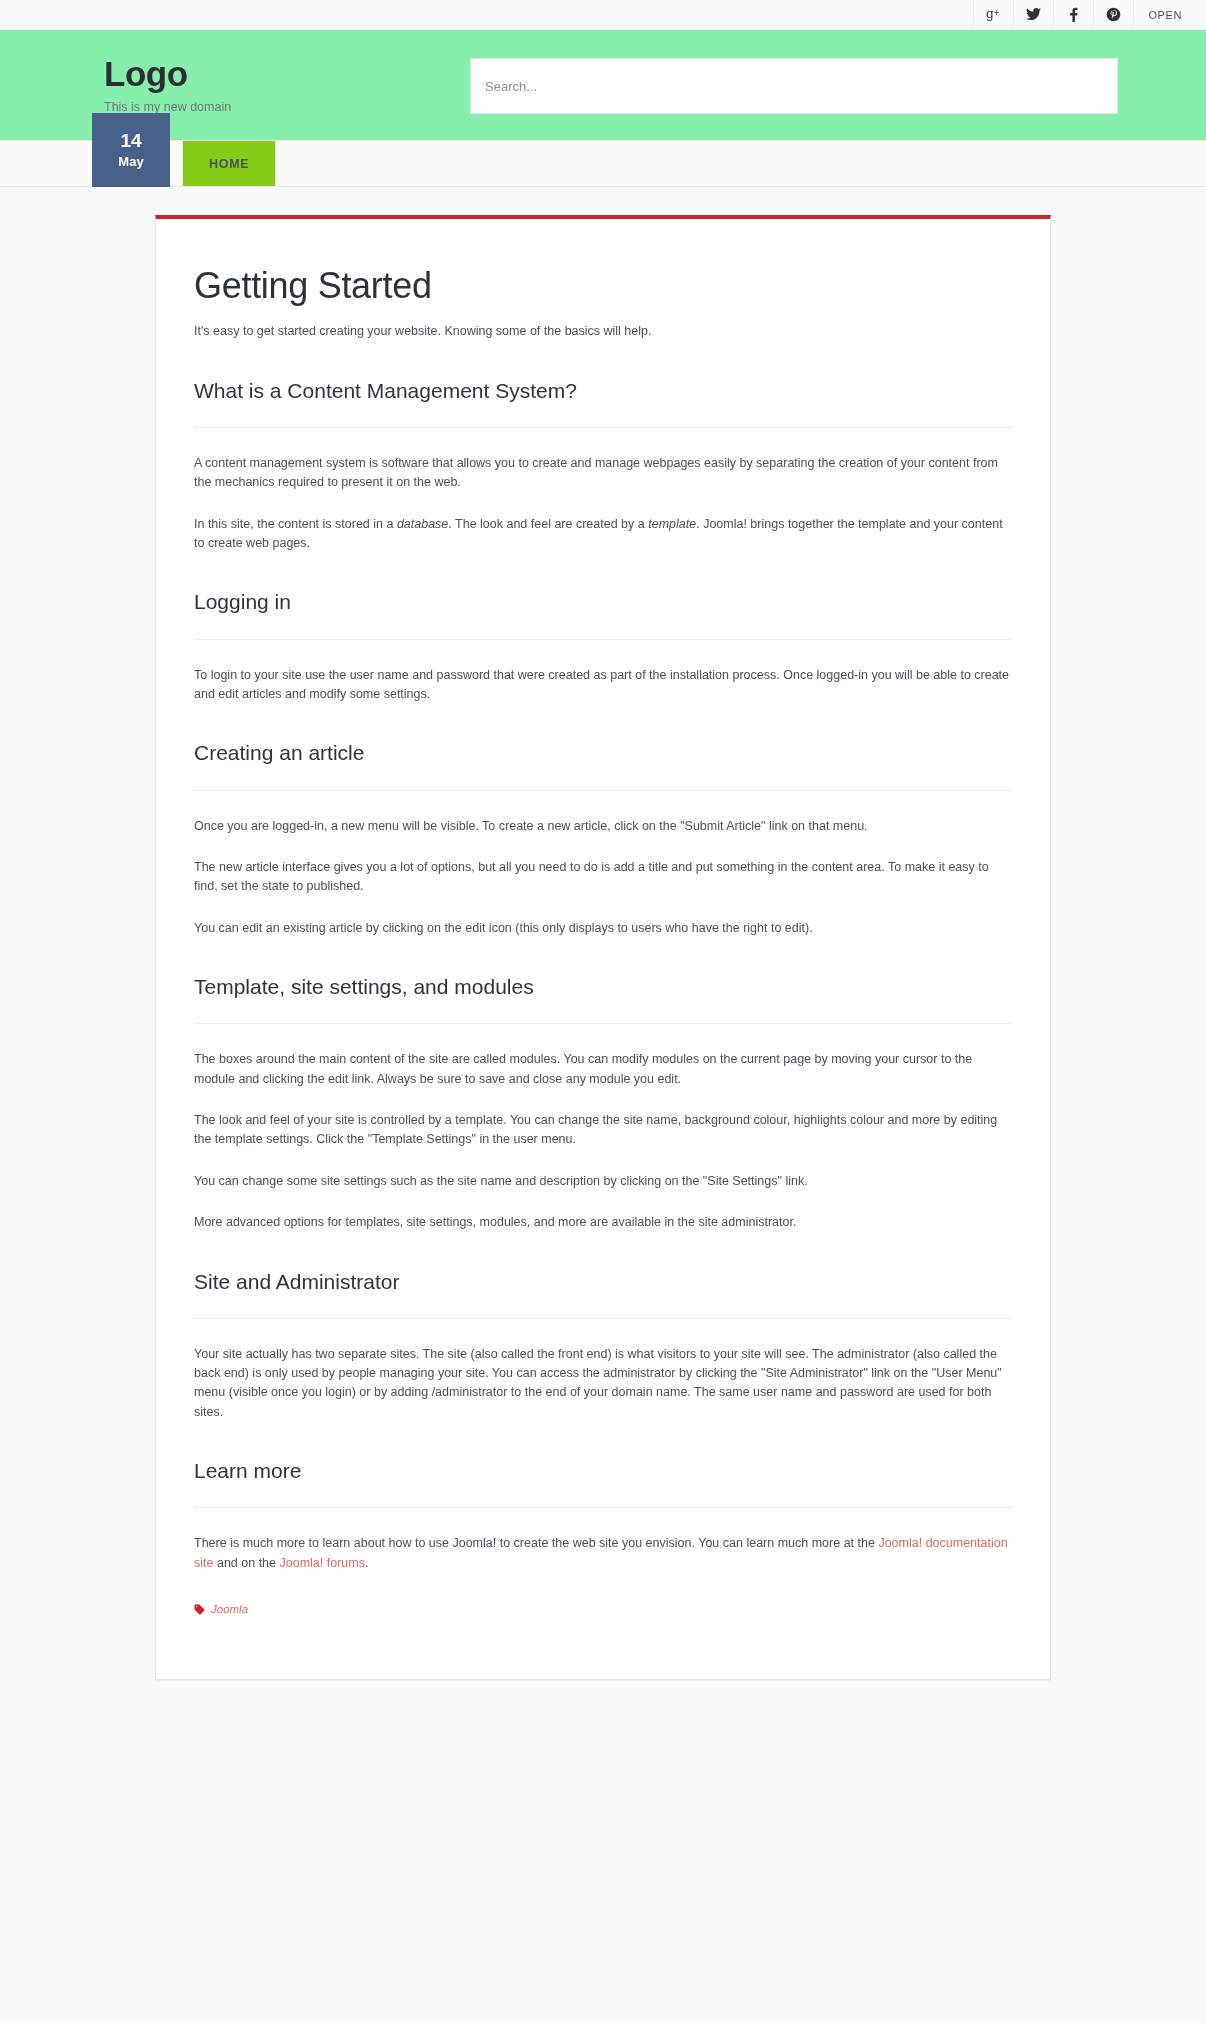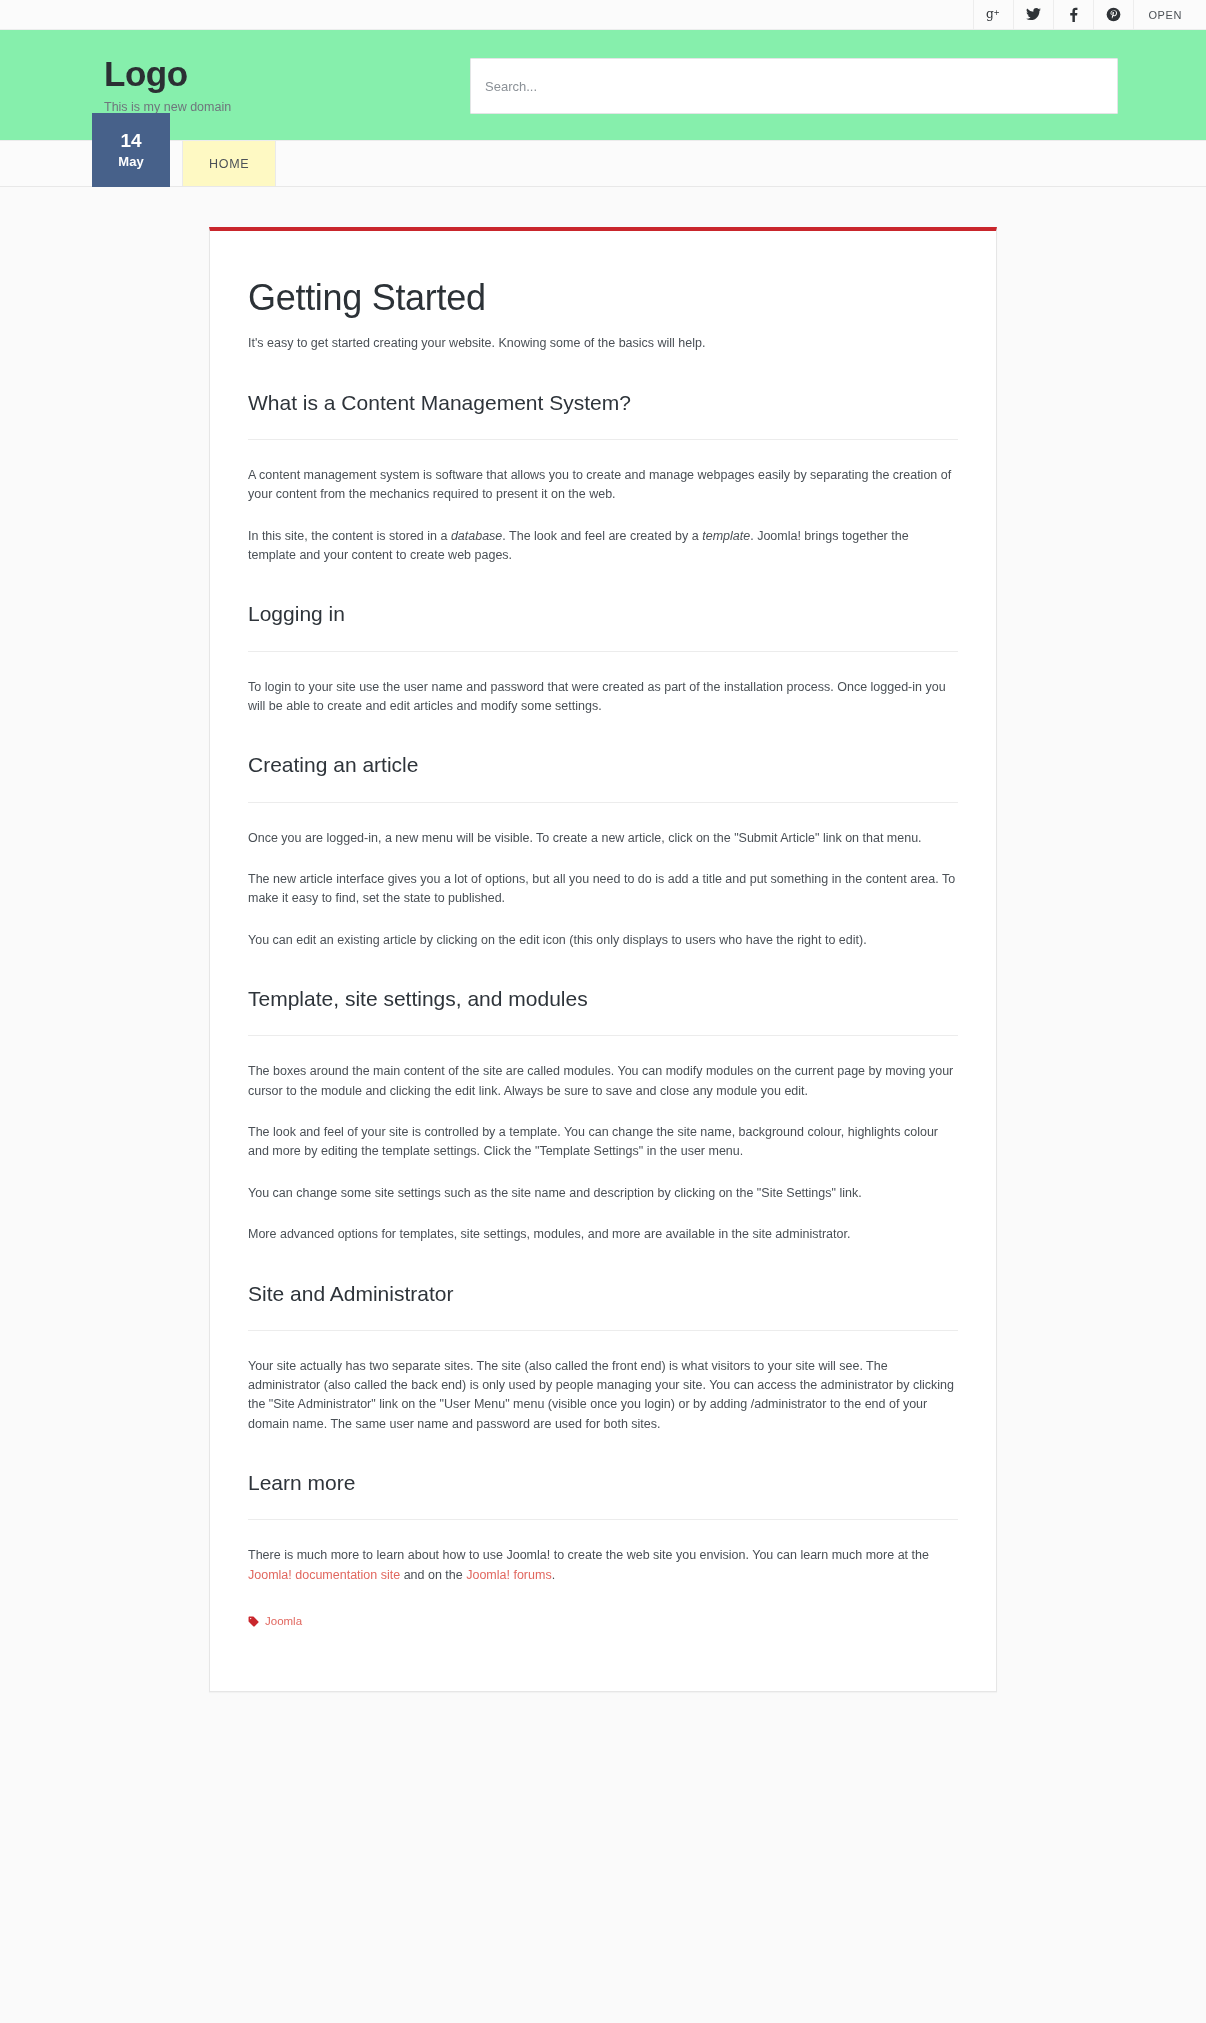--- a/index.html
+++ b/index.html
@@ -130,31 +130,32 @@
   }
   .nav-item {
     padding: 0 26px;
     display: flex;
     align-items: center;
     font-size: 12.5px;
     letter-spacing: 0.7px;
     color: #4c5258;
     border-right: 1px solid #eaeaea;
     cursor: pointer;
-    background: #fef9c3;
+    background: #84cc16;
+    font-weight: bold;
   }
 
   
   .page-wrap {
     background: #fafafa;
     padding: 28px 0 80px 0;
   }
   .content-card {
-    width: 788px;
-    margin: 12px auto;
+    width: 896px;
+    margin: 0 auto;
     background: #fff;
     border: 1px solid #e6e6e6;
     border-top: 4px solid #c9262c;
     box-shadow: 0 1px 1px rgba(0,0,0,0.03);
     padding: 40px 38px 34px 38px;
   }
   .article-title {
     font-size: 36px;
     font-weight: 400;
     color: #2c3237;
@@ -188,20 +189,21 @@
     margin: 0 0 22px 0;
   }
   .para:last-child { margin-bottom: 0; }
   .para em { font-style: italic; }
   .link { color: #e1675f; text-decoration: none; cursor: pointer; }
   .tags-row {
     margin-top: 30px;
     display: flex;
     align-items: center;
     gap: 6px;
+    font-style: italic;
   }
   .tag-icon { color: #c9262c; display: inline-flex; }
   .tag-label { font-size: 11.5px; color: #e1675f; cursor: pointer; }
   .spacer-block { height: 30px; }
 </style>
 </head>
 <body>
 
 <div class="topbar">
   <div class="topbar-inner">

